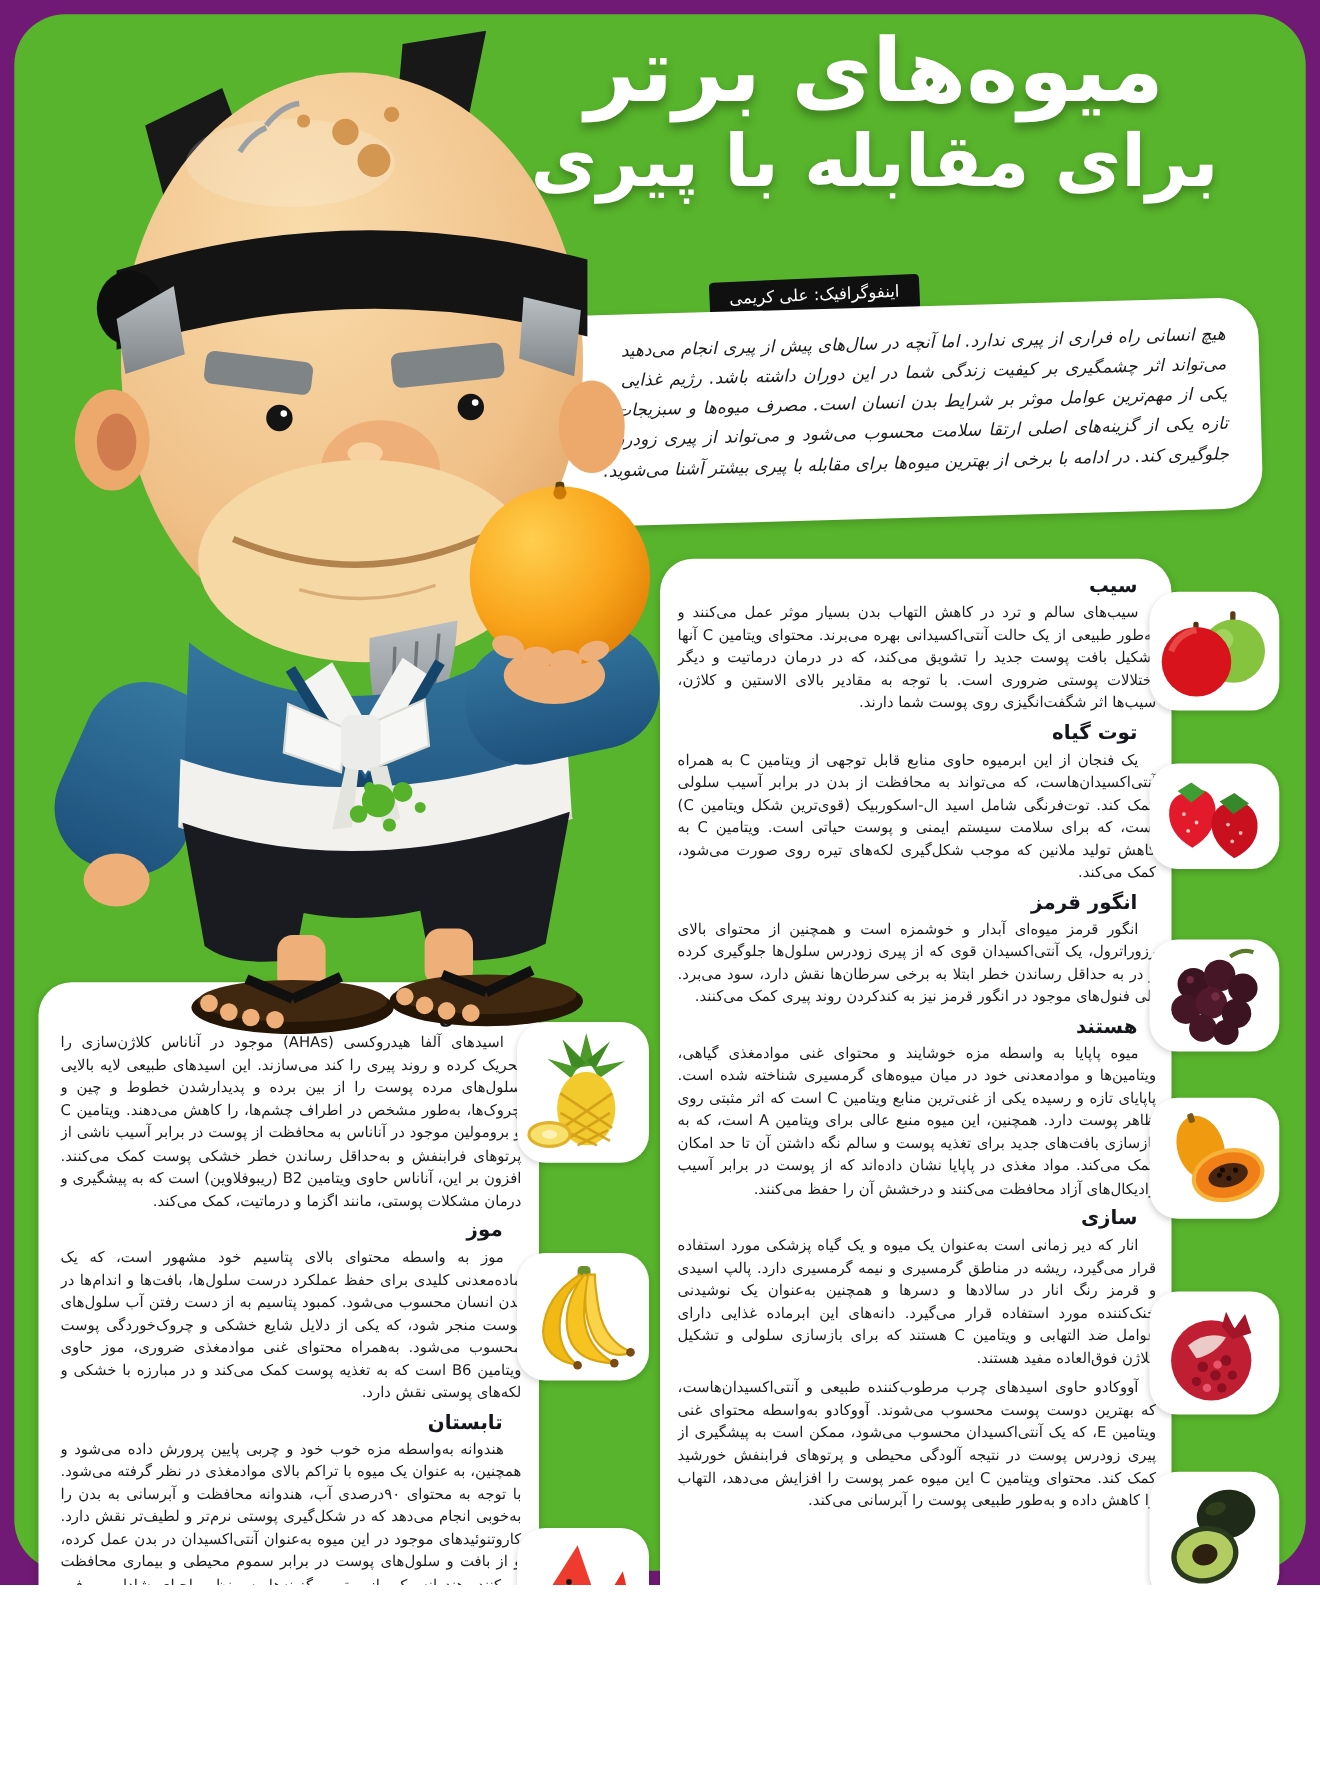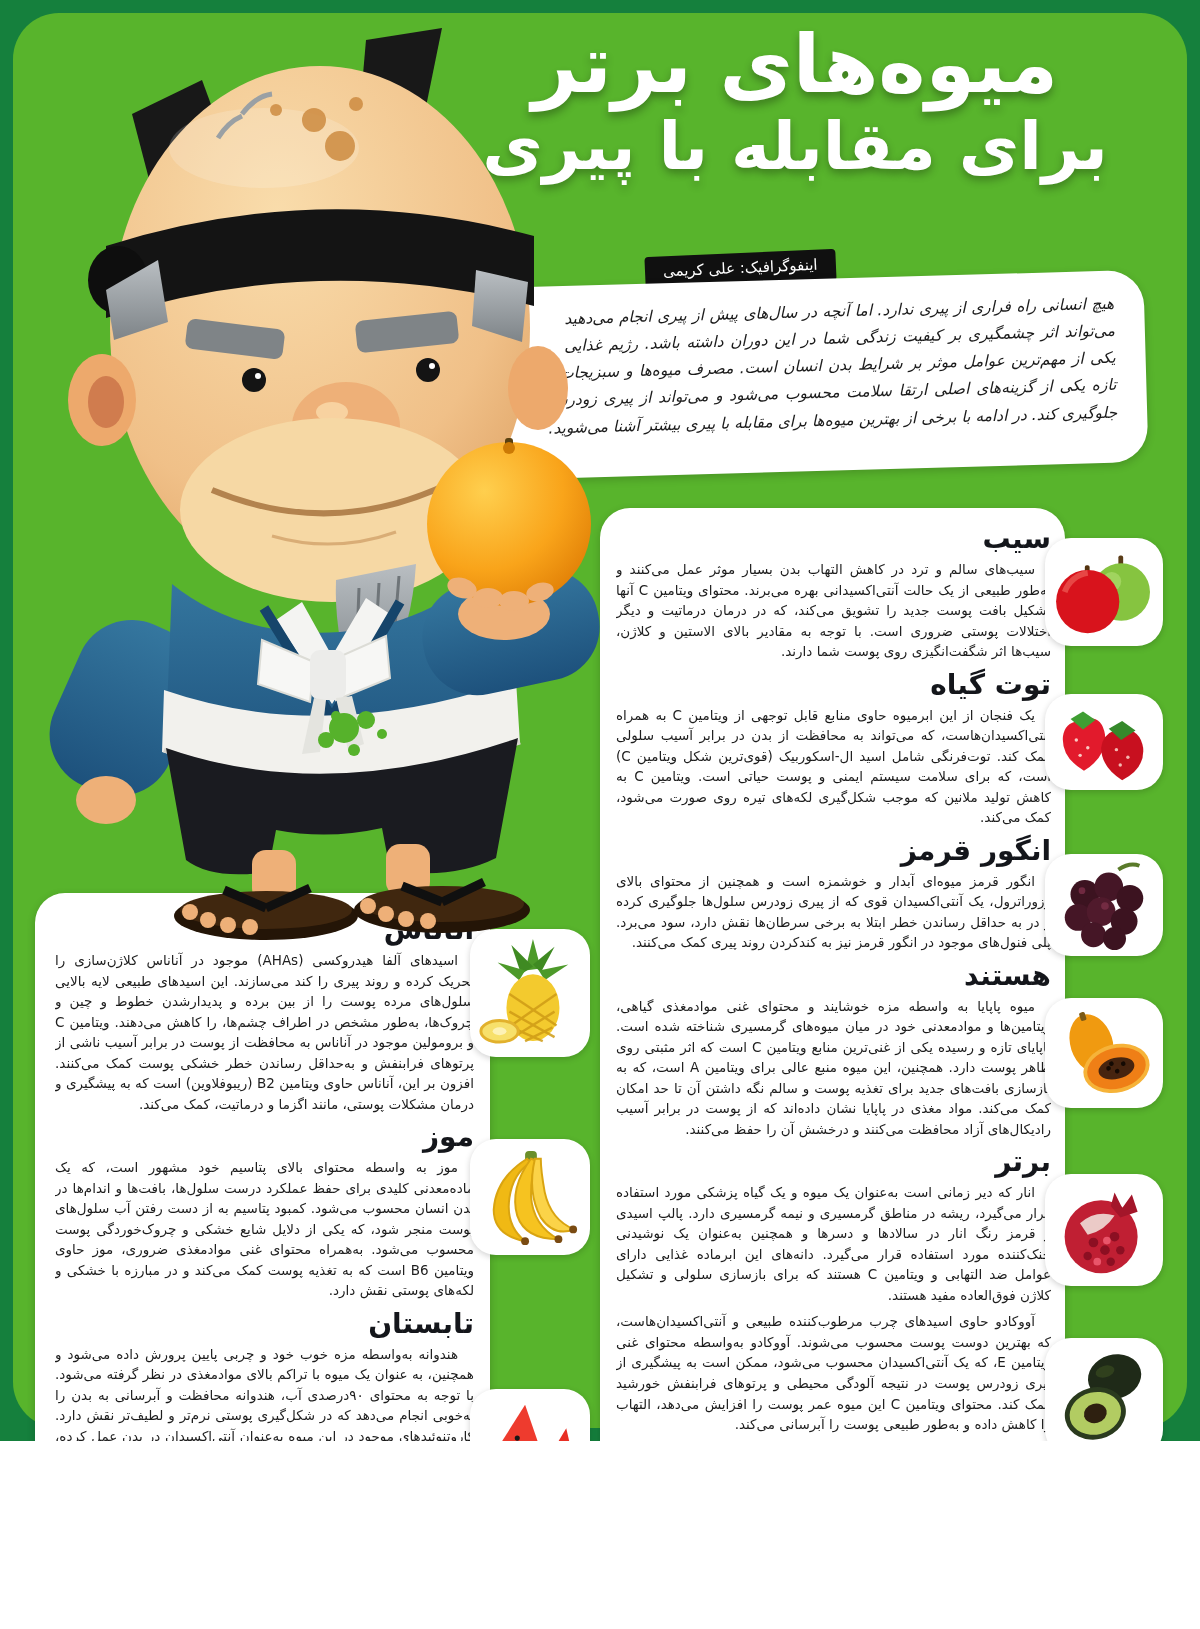--- a/index.html
+++ b/index.html
@@ -1,16 +1,16 @@
 <!DOCTYPE html>
 <html lang="fa"><head>
 <meta charset="utf-8">
 <style>
   html,body{margin:0;padding:0;background:#ffffff;}
-  .poster{position:relative;width:1200px;height:1441px;background:#15803d;overflow:hidden;
+  .poster{position:relative;width:1200px;height:1441px;background:#701a75;overflow:hidden;
           font-family:"DejaVu Sans",sans-serif;}
   .green-bg{position:absolute;left:13px;top:13px;right:13px;bottom:13px;
             background:#58b42c;border-radius:46px;z-index:1;}
   
   .title-block{position:absolute;left:430px;top:20px;width:730px;text-align:center;
                direction:rtl;color:#ffffff;z-index:2;}
   .title-l1{font-size:80px;font-weight:bold;line-height:1.12;
             text-shadow:0 5px 9px rgba(0,0,0,.30);}
   .title-l2{font-size:66px;font-weight:bold;line-height:1.12;
             text-shadow:0 4px 8px rgba(0,0,0,.30);}
@@ -26,21 +26,21 @@
               color:#1b1b1b;font-style:italic;}
   .face-spacer{float:left;width:125px;height:150px;shape-outside:circle(150px at -30px 10px);}
   
   .panel{position:absolute;background:#ffffff;border-radius:30px;z-index:2;
          box-shadow:0 3px 9px rgba(0,0,0,.20);}
   .panel-right{left:600px;top:508px;width:465px;height:1092px;}
   .panel-left{left:35px;top:893px;width:455px;height:725px;}
   .panel-content{position:absolute;direction:rtl;overflow:hidden;}
   .panel-right .panel-content{left:16px;right:14px;top:12px;bottom:12px;}
   .panel-left  .panel-content{left:20px;right:16px;top:18px;bottom:12px;}
-  .sec-title{font-size:28px;font-weight:bold;color:#14161b;margin:16px 0 4px;}
+  .sec-title{font-size:18px;font-weight:bold;color:#14161b;margin:16px 17px 4px;}
   .panel-content .sec-title:first-child, .sec:first-child .sec-title{margin-top:2px;}
   .sec-body{font-size:13.5px;line-height:1.52;text-align:justify;color:#1d1d1d;
             margin:0 0 6px;text-indent:16px;}
   
   .fruit-tab{position:absolute;background:#ffffff;border-radius:26px;
              display:flex;align-items:center;justify-content:center;
              box-shadow:0 2px 6px rgba(0,0,0,.18);}
   .panel-right .fruit-tab{right:-98px;width:118px;}
   .panel-left  .fruit-tab{right:-100px;width:120px;}
   .tab-apples{top:30px;height:108px;}
@@ -85,21 +85,21 @@
       </div>
       <div class="sec">
         <h2 class="sec-title">انگور قرمز</h2>
         <p class="sec-body">انگور قرمز میوه‌ای آبدار و خوشمزه است و همچنین از محتوای بالای رزوراترول، یک آنتی‌اکسیدان قوی که از پیری زودرس سلول‌ها جلوگیری کرده و در به حداقل رساندن خطر ابتلا به برخی سرطان‌ها نقش دارد، سود می‌برد. پلی فنول‌های موجود در انگور قرمز نیز به کندکردن روند پیری کمک می‌کنند.</p>
       </div>
       <div class="sec">
         <h2 class="sec-title">هستند</h2>
         <p class="sec-body">میوه پاپایا به واسطه مزه خوشایند و محتوای غنی موادمغذی گیاهی، ویتامین‌ها و موادمعدنی خود در میان میوه‌های گرمسیری شناخته شده است. پاپایای تازه و رسیده یکی از غنی‌ترین منابع ویتامین C است که اثر مثبتی روی ظاهر پوست دارد. همچنین، این میوه منبع عالی برای ویتامین A است، که به بازسازی بافت‌های جدید برای تغذیه پوست و سالم نگه داشتن آن تا حد امکان کمک می‌کند. مواد مغذی در پاپایا نشان داده‌اند که از پوست در برابر آسیب رادیکال‌های آزاد محافظت می‌کنند و درخشش آن را حفظ می‌کنند.</p>
       </div>
       <div class="sec">
-        <h2 class="sec-title">برتر</h2>
+        <h2 class="sec-title">سازی</h2>
         <p class="sec-body">انار که دیر زمانی است به‌عنوان یک میوه و یک گیاه پزشکی مورد استفاده قرار می‌گیرد، ریشه در مناطق گرمسیری و نیمه گرمسیری دارد. پالپ اسیدی و قرمز رنگ انار در سالادها و دسرها و همچنین به‌عنوان یک نوشیدنی خنک‌کننده مورد استفاده قرار می‌گیرد. دانه‌های این ابرماده غذایی دارای عوامل ضد التهابی و ویتامین C هستند که برای بازسازی سلولی و تشکیل کلاژن فوق‌العاده مفید هستند.</p>
       </div>
       <div class="sec">
         <p class="sec-body">آووکادو حاوی اسیدهای چرب مرطوب‌کننده طبیعی و آنتی‌اکسیدان‌هاست، که بهترین دوست پوست محسوب می‌شوند. آووکادو به‌واسطه محتوای غنی ویتامین E، که یک آنتی‌اکسیدان محسوب می‌شود، ممکن است به پیشگیری از پیری زودرس پوست در نتیجه آلودگی محیطی و پرتوهای فرابنفش خورشید کمک کند. محتوای ویتامین C این میوه عمر پوست را افزایش می‌دهد، التهاب را کاهش داده و به‌طور طبیعی پوست را آبرسانی می‌کند.</p>
       </div>
     </div>
 
     <div class="fruit-tab tab-apples">
       <svg width="106" height="92" viewBox="0 0 110 96">
         <rect x="70" y="10" width="5" height="12" rx="2" fill="#5a3c18"></rect>

